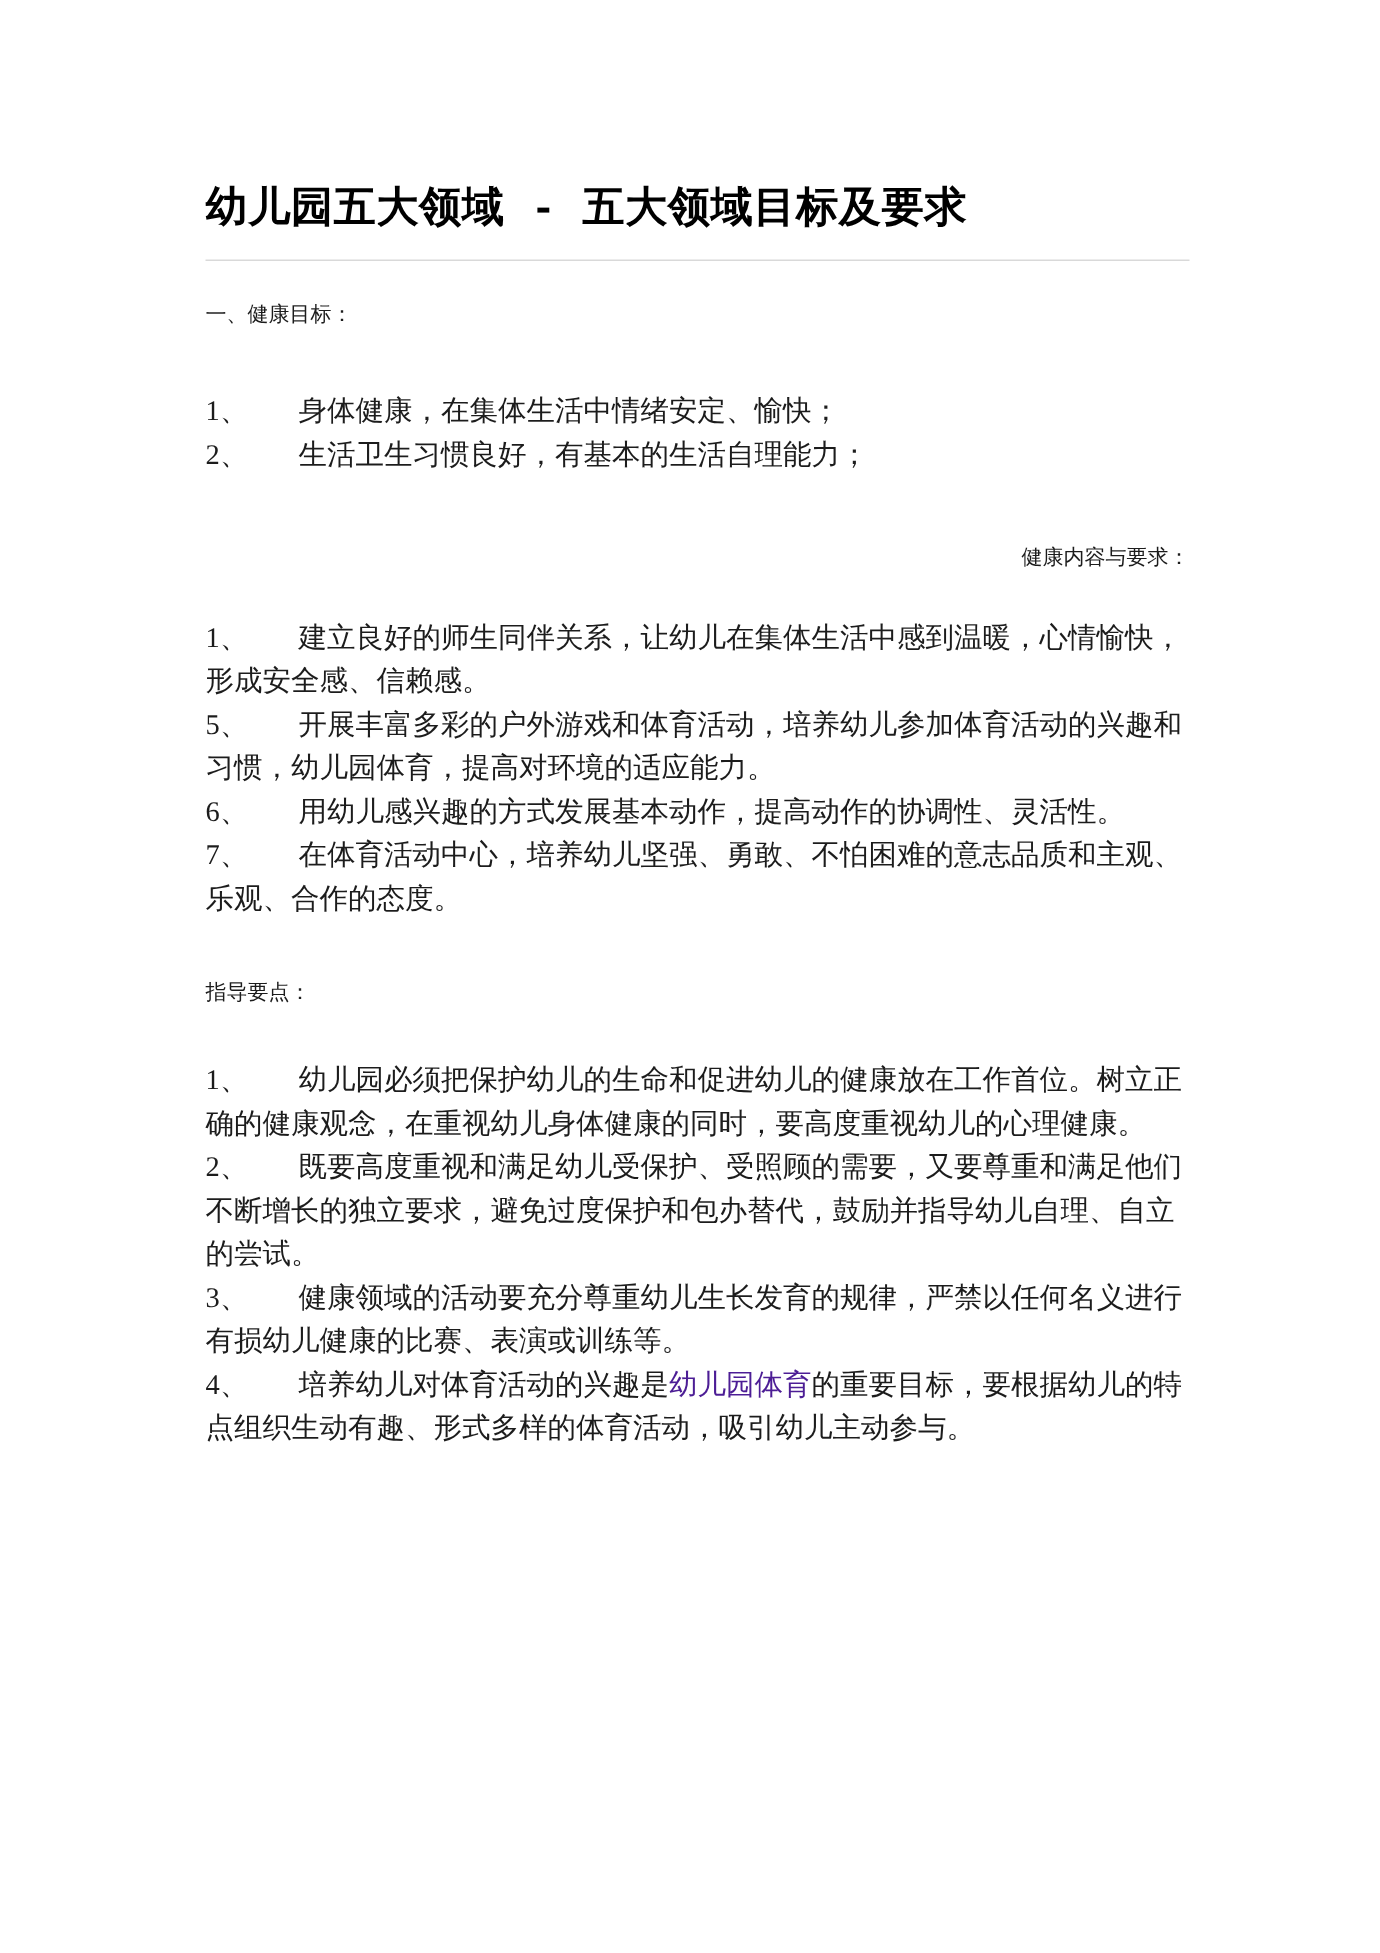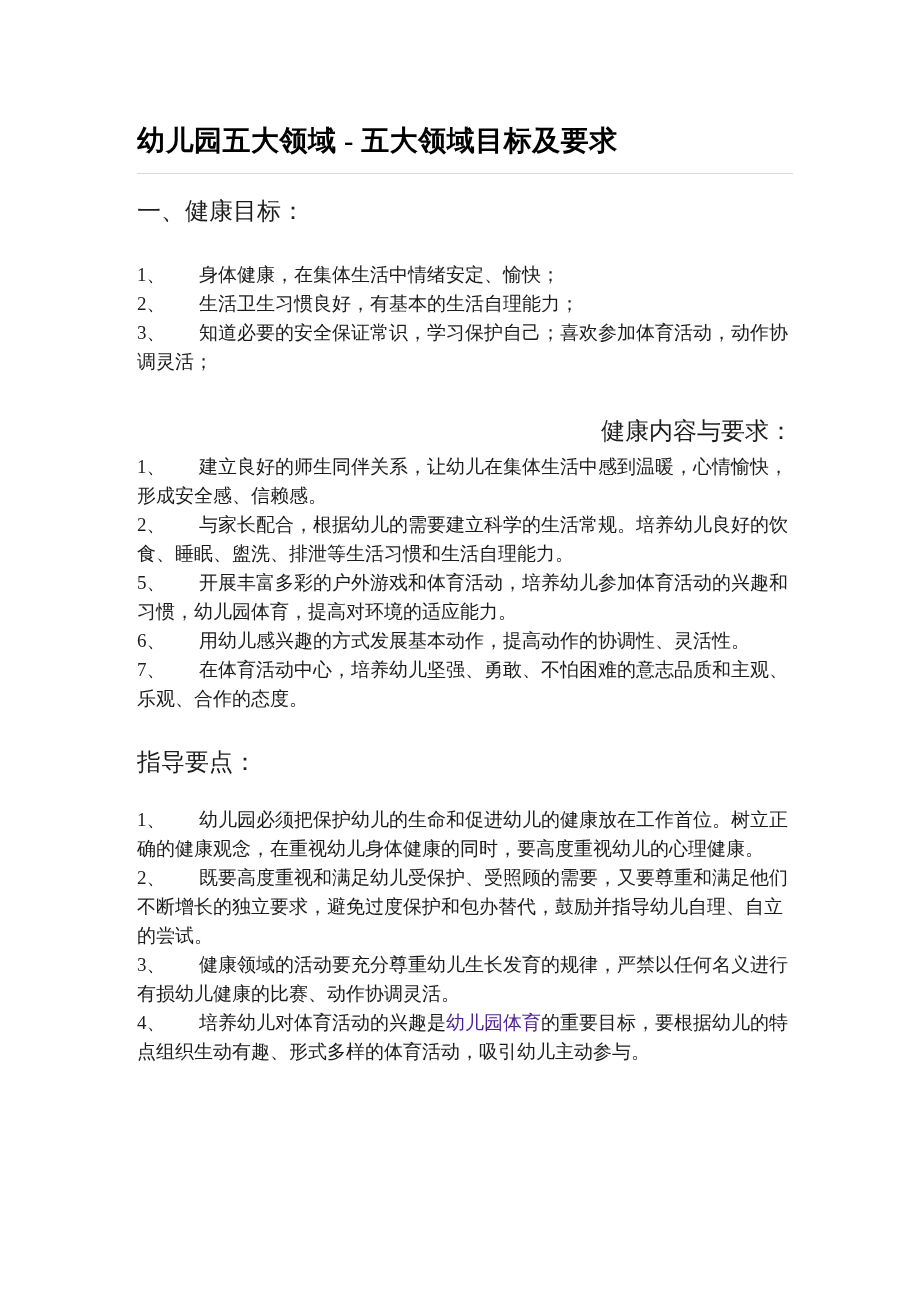--- a/index.html
+++ b/index.html
@@ -16,51 +16,51 @@
   }
   .page {
     box-sizing: border-box;
     width: 920px;
     height: 1302px;
     padding: 122px 127px 0 137px;
     background: #ffffff;
   }
   .doc-title {
     margin: 0;
-    font-family: Liberation Serif, serif;
+    font-family: Liberation Mono, monospace;
     font-weight: bold;
     font-size: 28px;
     line-height: 38px;
     color: #000000;
     letter-spacing: 0.5px;
   }
   .title-divider {
     border: none;
     border-top: 1px solid #d9d9d9;
     margin: 13px 0 0 0;
   }
   .section-heading {
     margin: 0;
     font-weight: normal;
-    font-size: 24px;
+    font-size: 14px;
     line-height: 30px;
     color: #1c1c1c;
   }
   .section-heading.first { margin-top: 22px; }
   .section-heading.mid   { margin-top: 40px; text-align: right; }
   .section-heading.last  { margin-top: 34px; }
   .item-list {
     margin: 0;
     padding: 0;
     list-style: none;
     font-size: 19px;
     line-height: 29px;
   }
   .item-list.goals    { margin-top: 34px; }
-  .item-list.content  { margin-top: 6px; }
+  .item-list.content  { margin-top: 23px; }
   .item-list.guidance { margin-top: 28px; }
   .item {
     margin: 0;
     padding: 0;
   }
   .item .num {
     display: inline-block;
     width: 62px;
   }
   a.inline-link {
@@ -73,33 +73,31 @@
 
 <div class="page">
 
   <h1 class="doc-title">幼儿园五大领域 - 五大领域目标及要求</h1>
   <hr class="title-divider" style="border-top-color: rgb(217, 217, 217);">
 
   <h2 class="section-heading first">一、健康目标：</h2>
   <div class="item-list goals">
     <p class="item"><span class="num">1、</span><span>身体健康，在集体生活中情绪安定、愉快；</span></p>
     <p class="item"><span class="num">2、</span><span>生活卫生习惯良好，有基本的生活自理能力；</span></p>
-    <p class="item"><span class="num">3、</span><span>知道必要的安全保证常识，学习保护自己；喜欢参加体育活动，动作协调灵活；</span></p>
   </div>
 
   <h2 class="section-heading mid">健康内容与要求：</h2>
   <div class="item-list content">
     <p class="item"><span class="num">1、</span><span>建立良好的师生同伴关系，让幼儿在集体生活中感到温暖，心情愉快，形成安全感、信赖感。</span></p>
-    <p class="item"><span class="num">2、</span><span>与家长配合，根据幼儿的需要建立科学的生活常规。培养幼儿良好的饮食、睡眠、盥洗、排泄等生活习惯和生活自理能力。</span></p>
     <p class="item"><span class="num">5、</span><span>开展丰富多彩的户外游戏和体育活动，培养幼儿参加体育活动的兴趣和习惯，幼儿园体育，提高对环境的适应能力。</span></p>
     <p class="item"><span class="num">6、</span><span>用幼儿感兴趣的方式发展基本动作，提高动作的协调性、灵活性。</span></p>
     <p class="item"><span class="num">7、</span><span>在体育活动中心，培养幼儿坚强、勇敢、不怕困难的意志品质和主观、乐观、合作的态度。</span></p>
   </div>
 
   <h2 class="section-heading last">指导要点：</h2>
   <div class="item-list guidance">
     <p class="item"><span class="num">1、</span><span>幼儿园必须把保护幼儿的生命和促进幼儿的健康放在工作首位。树立正确的健康观念，在重视幼儿身体健康的同时，要高度重视幼儿的心理健康。</span></p>
     <p class="item"><span class="num">2、</span><span>既要高度重视和满足幼儿受保护、受照顾的需要，又要尊重和满足他们不断增长的独立要求，避免过度保护和包办替代，鼓励并指导幼儿自理、自立的尝试。</span></p>
-    <p class="item"><span class="num">3、</span><span>健康领域的活动要充分尊重幼儿生长发育的规律，严禁以任何名义进行有损幼儿健康的比赛、动作协调灵活。</span></p>
+    <p class="item"><span class="num">3、</span><span>健康领域的活动要充分尊重幼儿生长发育的规律，严禁以任何名义进行有损幼儿健康的比赛、表演或训练等。</span></p>
     <p class="item"><span class="num">4、</span><span>培养幼儿对体育活动的兴趣是</span><a class="inline-link" style="color: #4c1d95;">幼儿园体育</a><span>的重要目标，要根据幼儿的特点组织生动有趣、形式多样的体育活动，吸引幼儿主动参与。</span></p>
   </div>
 
 </div>
 
 </body></html>

